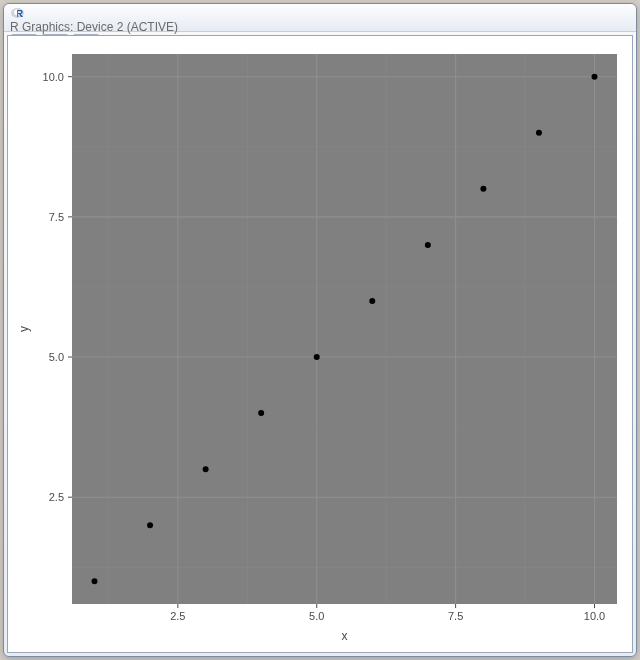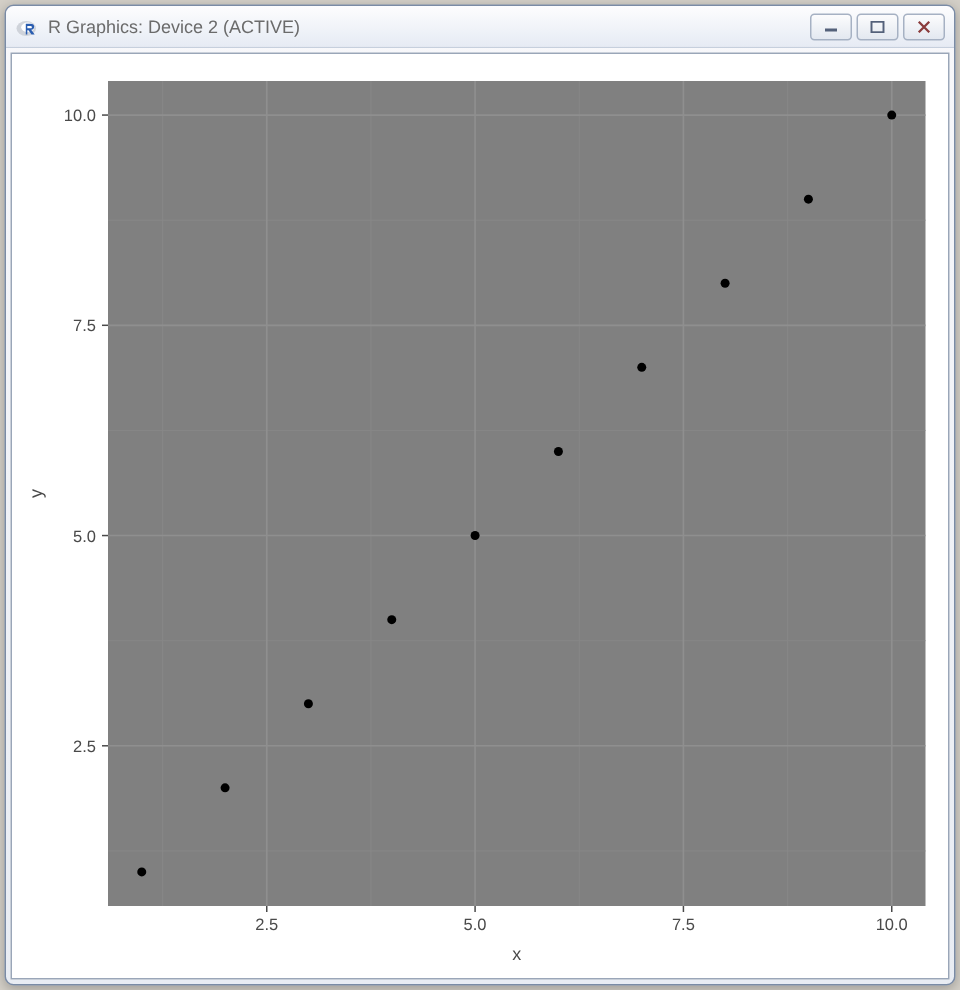--- a/index.html
+++ b/index.html
@@ -17,25 +17,25 @@
     background: linear-gradient(to bottom, #f8f8fb 0, #e8ecf3 100%);
     border: 1px solid #7a8ba5;
     border-radius: 6px;
     box-shadow: 0 2px 8px rgba(0,0,0,0.25);
     display: flex;
     flex-direction: column;
   }
   .titlebar {
     height: 28px;
     display: flex;
-    align-items: center;
     padding: 0 6px;
     background: linear-gradient(to bottom, #fdfdfe 0, #e6ebf4 100%);
     border-bottom: 1px solid #c6cfdd;
     border-radius: 6px 6px 0 0;
+    flex-direction: column;
   }
   .app-icon {
     width: 16px;
     height: 16px;
     margin-right: 6px;
     display: flex;
     align-items: center;
     justify-content: center;
   }
   .title-text {

